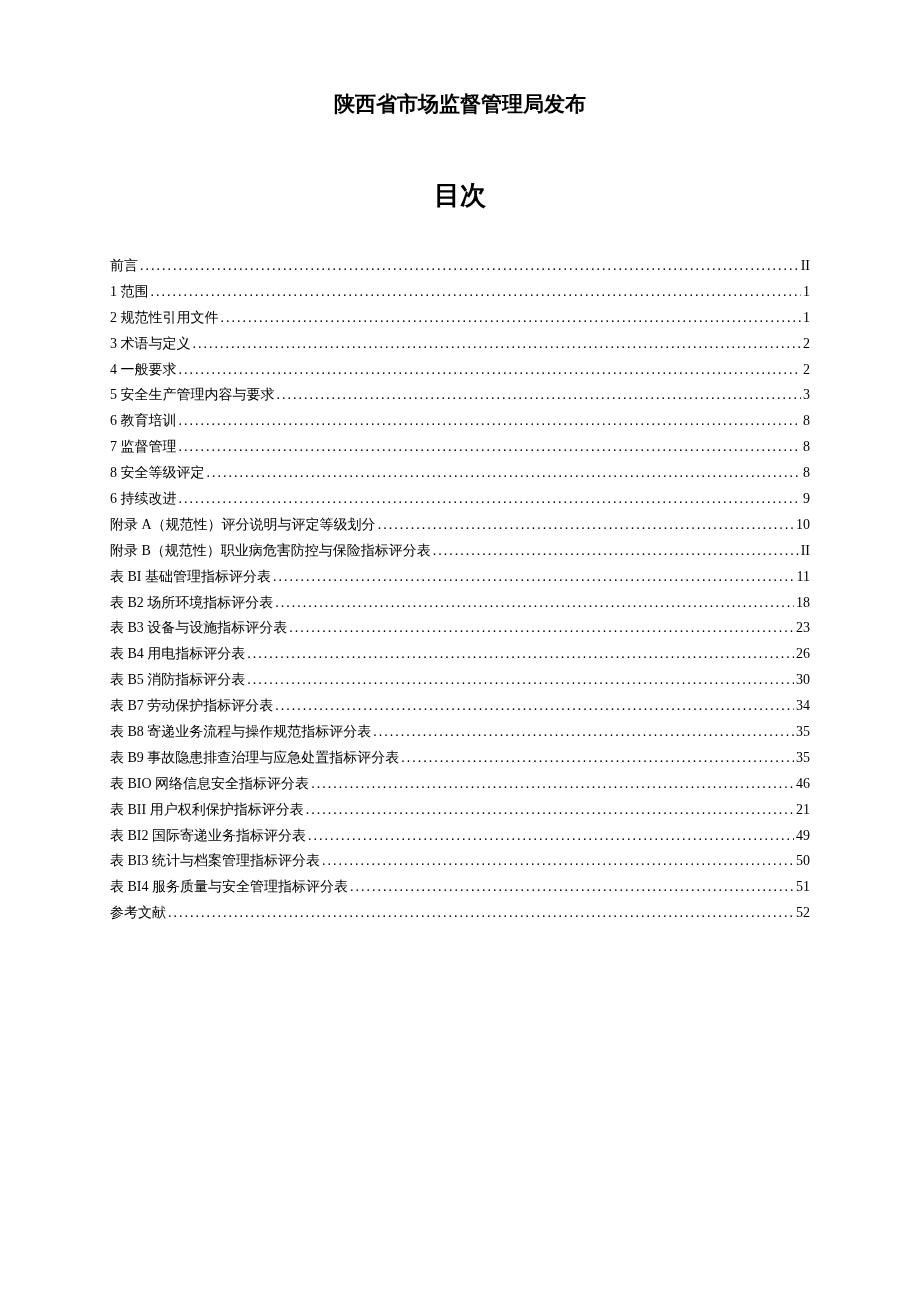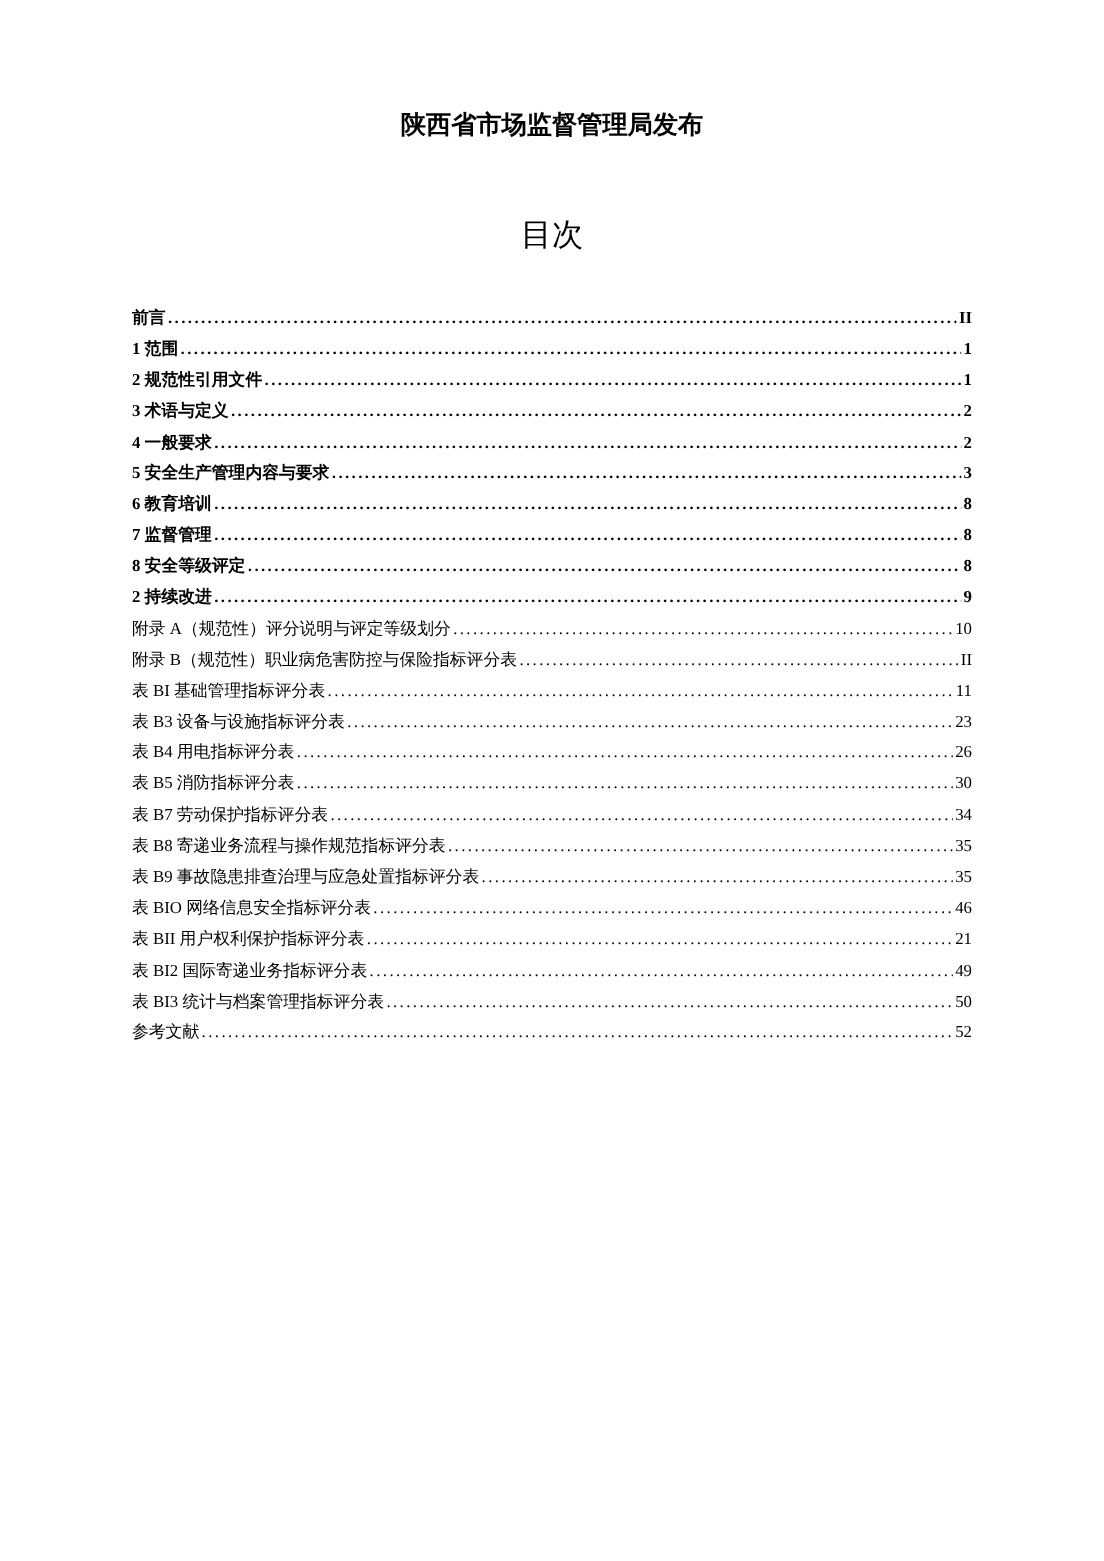--- a/index.html
+++ b/index.html
@@ -18,36 +18,36 @@
     .header-title {
       text-align: center;
       font-size: 21px;
       font-weight: bold;
       margin-bottom: 60px;
       font-family: "SimHei", "Microsoft YaHei", sans-serif;
     }
     .toc-title {
       text-align: center;
       font-size: 26px;
-      font-weight: normal;
+      font-weight: bold;
       margin-bottom: 40px;
       font-family: "SimHei", "Microsoft YaHei", sans-serif;
     }
     .toc-list {
       list-style: none;
     }
     .toc-item {
       display: flex;
       align-items: baseline;
       font-size: 14px;
       line-height: 1.85;
       white-space: nowrap;
     }
     .toc-item.bold {
-      font-weight: bold;
+      font-weight: normal;
     }
     .toc-label {
       flex-shrink: 0;
     }
     .toc-dots {
       flex: 1;
       overflow: hidden;
       letter-spacing: 2px;
       margin: 0 2px;
     }
@@ -106,40 +106,45 @@
       <span class="toc-label">7 监督管理</span>
       <span class="toc-dots"></span>
       <span class="toc-page">8</span>
     </li>
     <li class="toc-item bold">
       <span class="toc-label">8 安全等级评定</span>
       <span class="toc-dots"></span>
       <span class="toc-page">8</span>
     </li>
     <li class="toc-item bold">
-      <span class="toc-label">2 持续改进</span>
+      <span class="toc-label">6 持续改进</span>
       <span class="toc-dots"></span>
       <span class="toc-page">9</span>
     </li>
     <li class="toc-item">
       <span class="toc-label">附录 A（规范性）评分说明与评定等级划分</span>
       <span class="toc-dots"></span>
       <span class="toc-page">10</span>
     </li>
     <li class="toc-item">
       <span class="toc-label">附录 B（规范性）职业病危害防控与保险指标评分表</span>
       <span class="toc-dots"></span>
       <span class="toc-page">II</span>
     </li>
     <li class="toc-item">
       <span class="toc-label">表 BI 基础管理指标评分表</span>
       <span class="toc-dots"></span>
       <span class="toc-page">11</span>
     </li>
     <li class="toc-item">
+      <span class="toc-label">表 B2 场所环境指标评分表</span>
+      <span class="toc-dots"></span>
+      <span class="toc-page">18</span>
+    </li>
+    <li class="toc-item">
       <span class="toc-label">表 B3 设备与设施指标评分表</span>
       <span class="toc-dots"></span>
       <span class="toc-page">23</span>
     </li>
     <li class="toc-item">
       <span class="toc-label">表 B4 用电指标评分表</span>
       <span class="toc-dots"></span>
       <span class="toc-page">26</span>
     </li>
     <li class="toc-item">
@@ -176,17 +181,22 @@
       <span class="toc-label">表 BI2 国际寄递业务指标评分表</span>
       <span class="toc-dots"></span>
       <span class="toc-page">49</span>
     </li>
     <li class="toc-item">
       <span class="toc-label">表 BI3 统计与档案管理指标评分表</span>
       <span class="toc-dots"></span>
       <span class="toc-page">50</span>
     </li>
     <li class="toc-item">
+      <span class="toc-label">表 BI4 服务质量与安全管理指标评分表</span>
+      <span class="toc-dots"></span>
+      <span class="toc-page">51</span>
+    </li>
+    <li class="toc-item">
       <span class="toc-label">参考文献</span>
       <span class="toc-dots"></span>
       <span class="toc-page">52</span>
     </li>
   </ul>
 
 </body></html>

